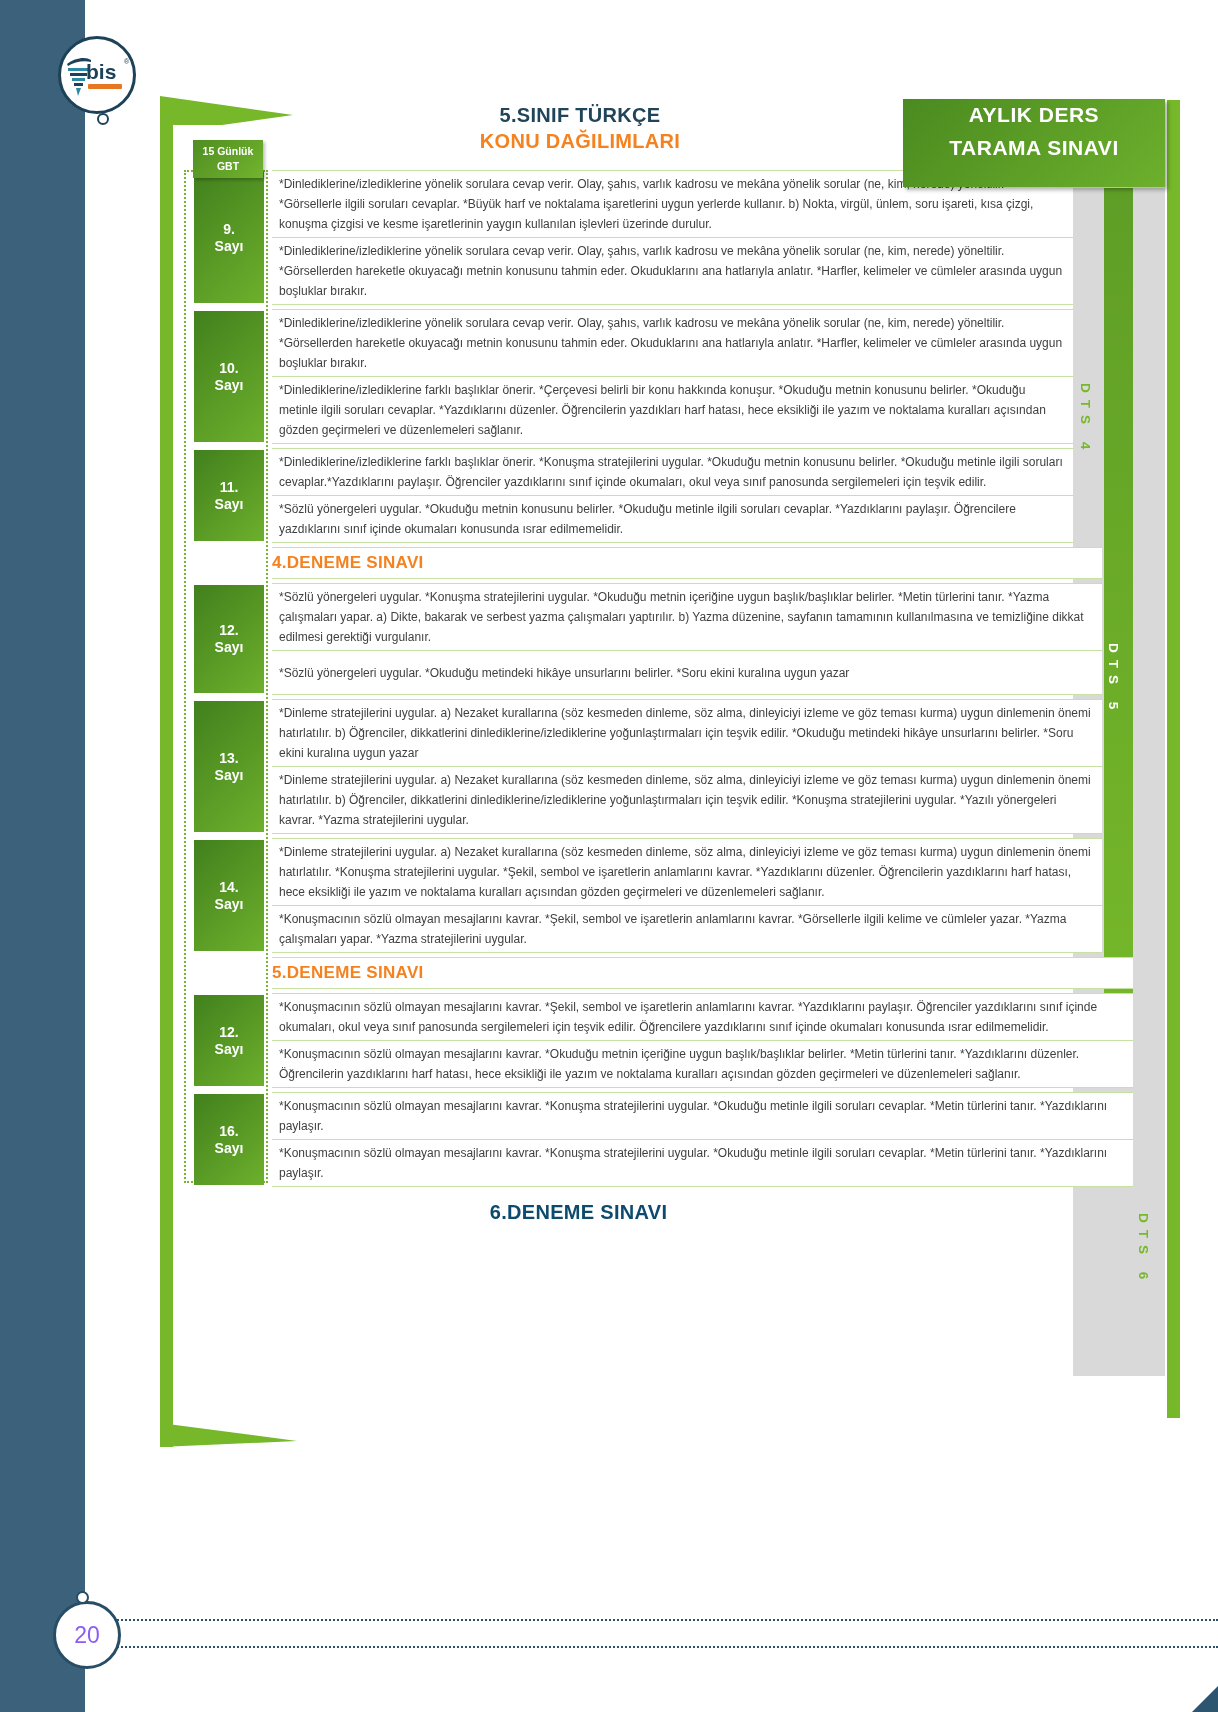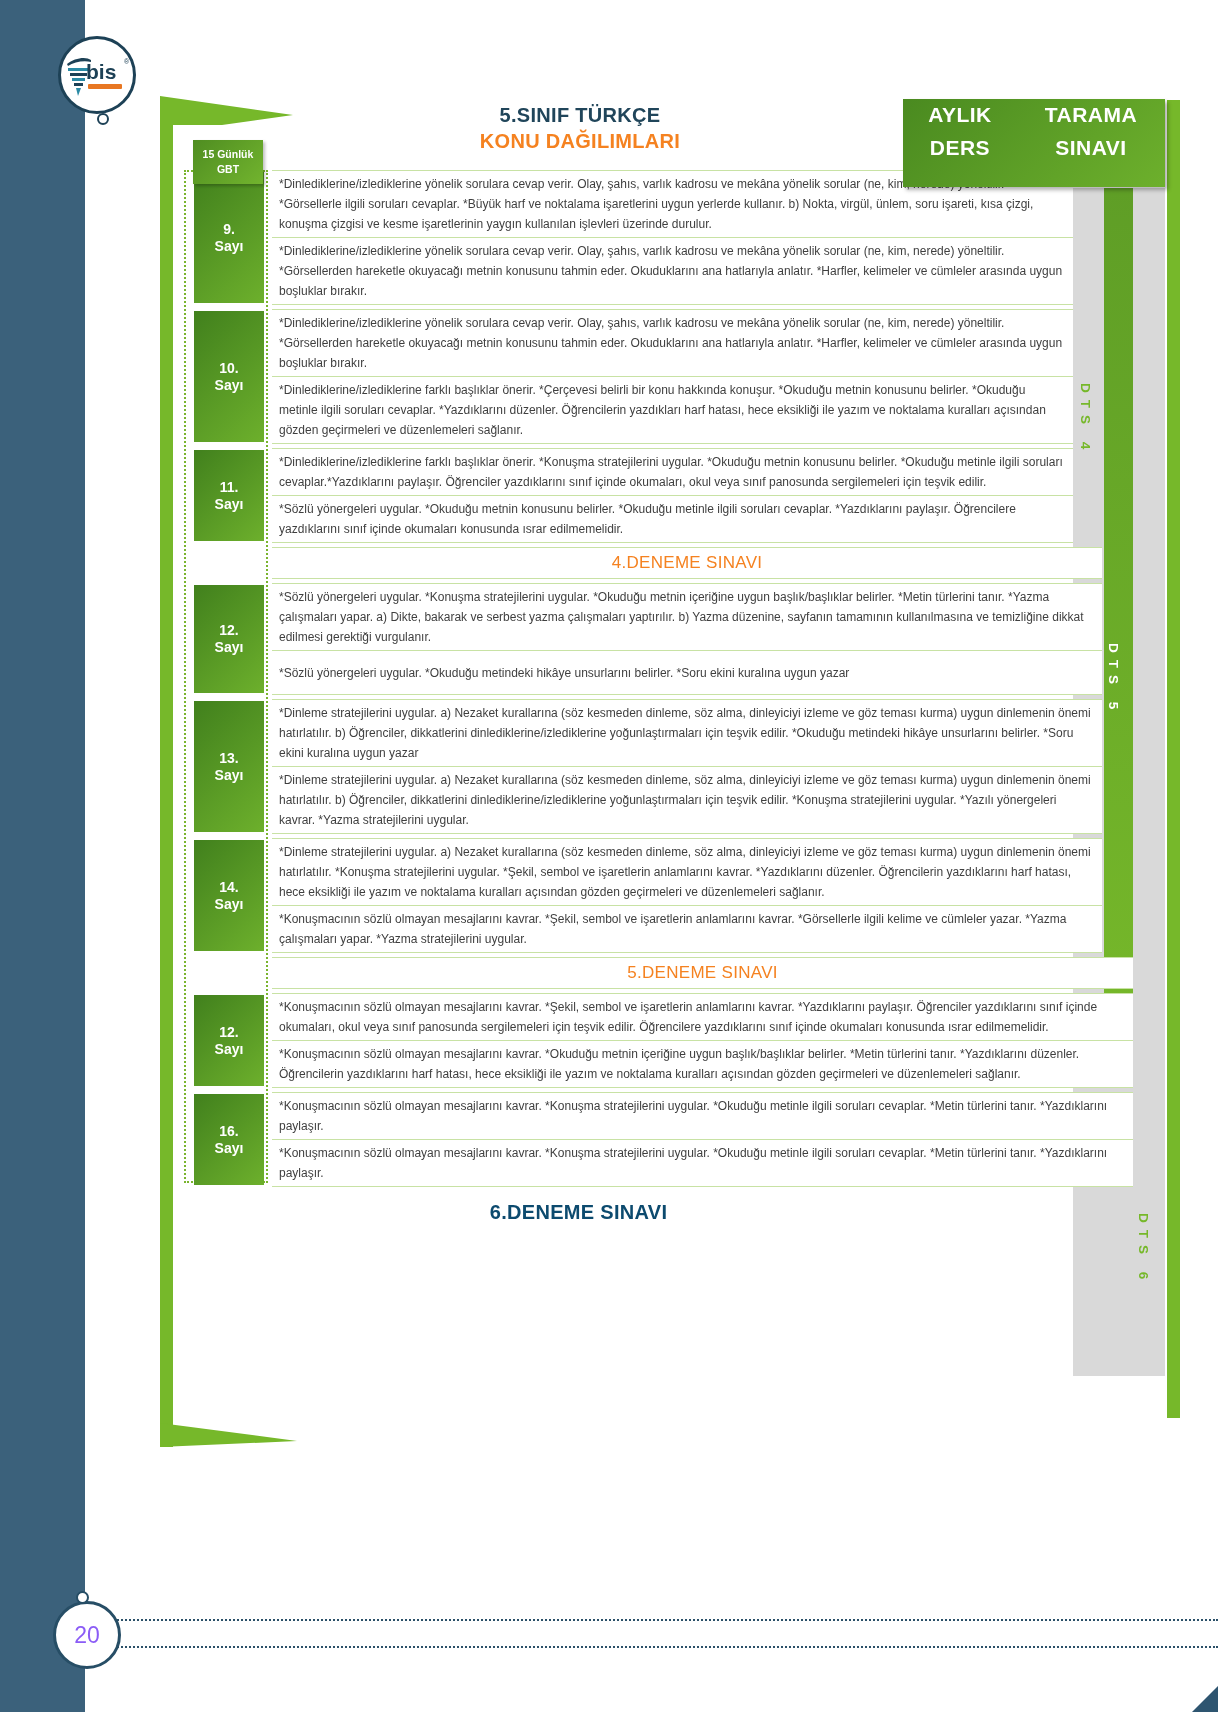--- a/index.html
+++ b/index.html
@@ -23,28 +23,28 @@
   
   .frame-left{position:absolute;left:160px;top:98px;width:13px;height:1349px;background:#76b82a;z-index:5;}
   .frame-right{position:absolute;left:1167px;top:100px;width:13px;height:1318px;background:#76b82a;z-index:5;}
   .flag{position:absolute;z-index:5;}
 
   
   .title-wrap{position:absolute;left:200px;top:104px;width:760px;text-align:center;z-index:4;}
   .title-1{font-size:20px;font-weight:bold;color:#20455a;letter-spacing:.3px;}
   .title-2{font-size:20px;font-weight:bold;color:#f58220;letter-spacing:.3px;margin-top:3px;}
 
-  .gbt-box{position:absolute;left:193px;top:140px;width:70px;height:44px;z-index:6;
+  .gbt-box{position:absolute;left:193px;top:140px;width:70px;height:38px;z-index:6;
         background:linear-gradient(135deg,#4f8d21,#72b42e);color:#fff;text-align:center;
         display:flex;flex-direction:column;justify-content:center;box-shadow:2px 2px 3px rgba(0,0,0,.25);}
   .gbt-line{font-size:10.5px;font-weight:bold;line-height:1.45;}
 
   .aylik-box{position:absolute;left:903px;top:99px;width:262px;height:88px;z-index:6;
         background:linear-gradient(135deg,#4a8a20,#6db02c);color:#fff;text-align:center;
-        display:flex;flex-direction:row;justify-content:flex-start;box-shadow:3px 3px 4px rgba(0,0,0,.3);}
+        display:flex;flex-direction:column;justify-content:flex-start;box-shadow:3px 3px 4px rgba(0,0,0,.3);}
   .aylik-line{font-size:21px;font-weight:bold;line-height:1.55;letter-spacing:.5px;}
 
   
   .scan-gray{position:absolute;left:1073px;top:188px;width:92px;height:1188px;background:#d9d9d9;z-index:1;}
   .scan-green{position:absolute;left:1104px;top:188px;width:29px;height:845px;
         background:linear-gradient(180deg,#5f9e26,#76b82a);z-index:2;}
   .dts{position:absolute;writing-mode:vertical-rl;text-orientation:mixed;font-size:13.5px;font-weight:bold;
         letter-spacing:7px;z-index:3;text-align:center;}
   .dts-4{left:1078px;top:355px;height:130px;color:#76b82a;}
   .dts-5{left:1106px;top:615px;height:130px;color:#ffffff;}
@@ -62,21 +62,21 @@
   .sayi-no{font-size:14px;font-weight:bold;line-height:1.2;}
   .sayi-label{font-size:14px;font-weight:bold;line-height:1.2;}
   .row{background:#fff;border-top:1px solid #c8e2a4;border-bottom:1px solid #c8e2a4;
         min-height:44px;display:flex;align-items:center;padding:3px 10px 3px 7px;box-sizing:border-box;}
   .row + .row{border-top:none;}
   .row-text{font-size:12px;line-height:20px;color:#3f3f3f;}
   .sec1 .row,.exam.sec1{margin-right:60px;}
   .sec2 .row,.exam.sec2{margin-right:31px;}
   .sec3 .row,.exam.sec3{margin-right:0;}
   .exam{margin-left:88px;background:#fff;border-top:1px solid #c8e2a4;border-bottom:1px solid #c8e2a4;
-        height:30px;line-height:29px;text-align:center;font-size:17px;font-weight:normal;color:#f58220;letter-spacing:.3px;}
+        height:30px;line-height:29px;text-align:left;font-size:17px;font-weight:bold;color:#f58220;letter-spacing:.3px;}
   .exam-footer{margin-top:8px;margin-right:160px;text-align:center;font-size:20px;font-weight:bold;
         color:#0c4a6e;letter-spacing:.3px;height:28px;line-height:26px;}
 
   
   .pageno-circle{position:absolute;left:53px;top:1601px;width:62px;height:62px;border:3px solid #274e66;
         border-radius:50%;background:#fff;z-index:7;display:flex;align-items:center;justify-content:center;
         font-size:23px;color:#8b5cf6;}
   .pageno-knob{position:absolute;left:76px;top:1591px;width:9px;height:9px;border:2px solid #274e66;
         background:#fff;border-radius:50%;z-index:8;}
   .dot-line{position:absolute;left:114px;right:0;border-top:2px dotted #2b5068;z-index:6;}

